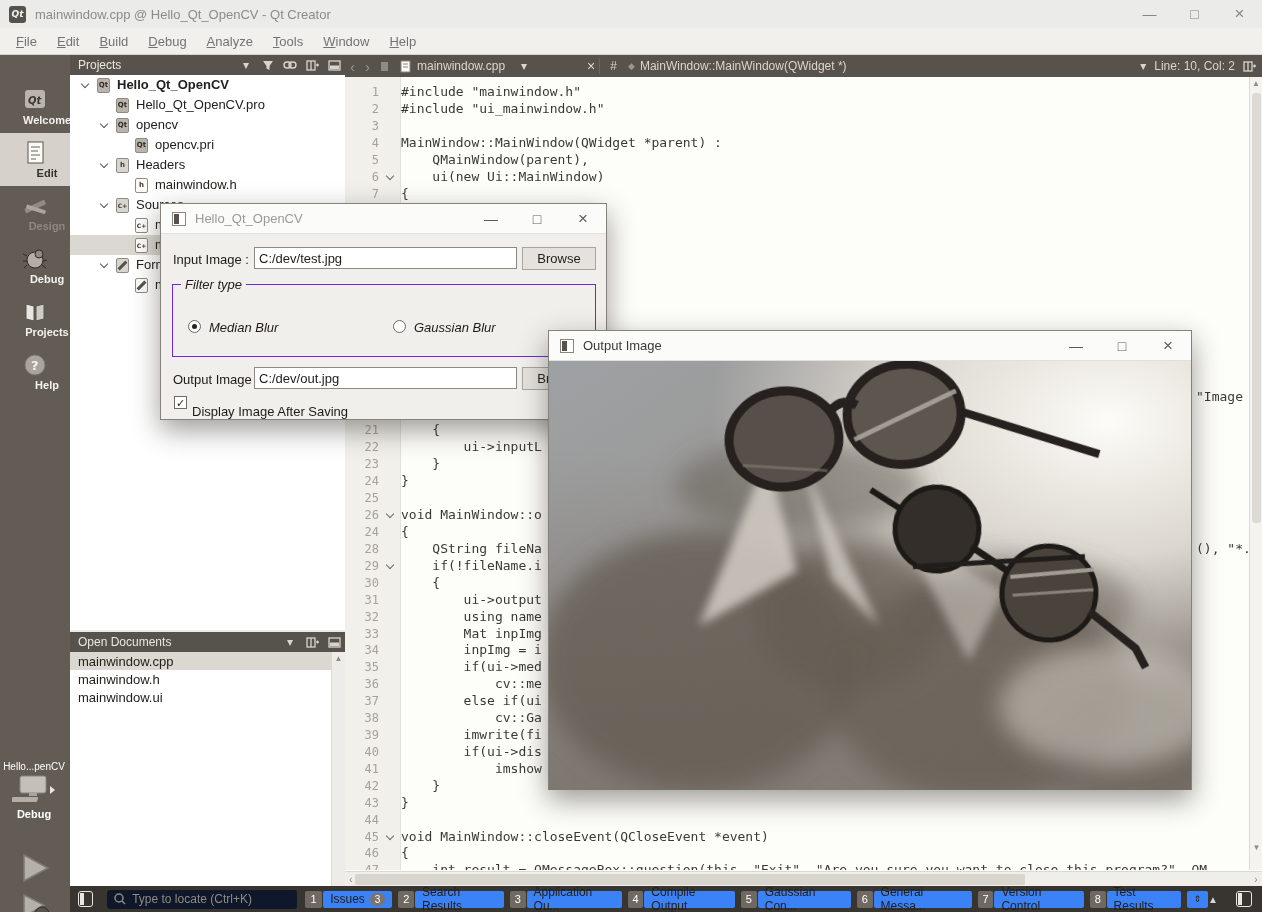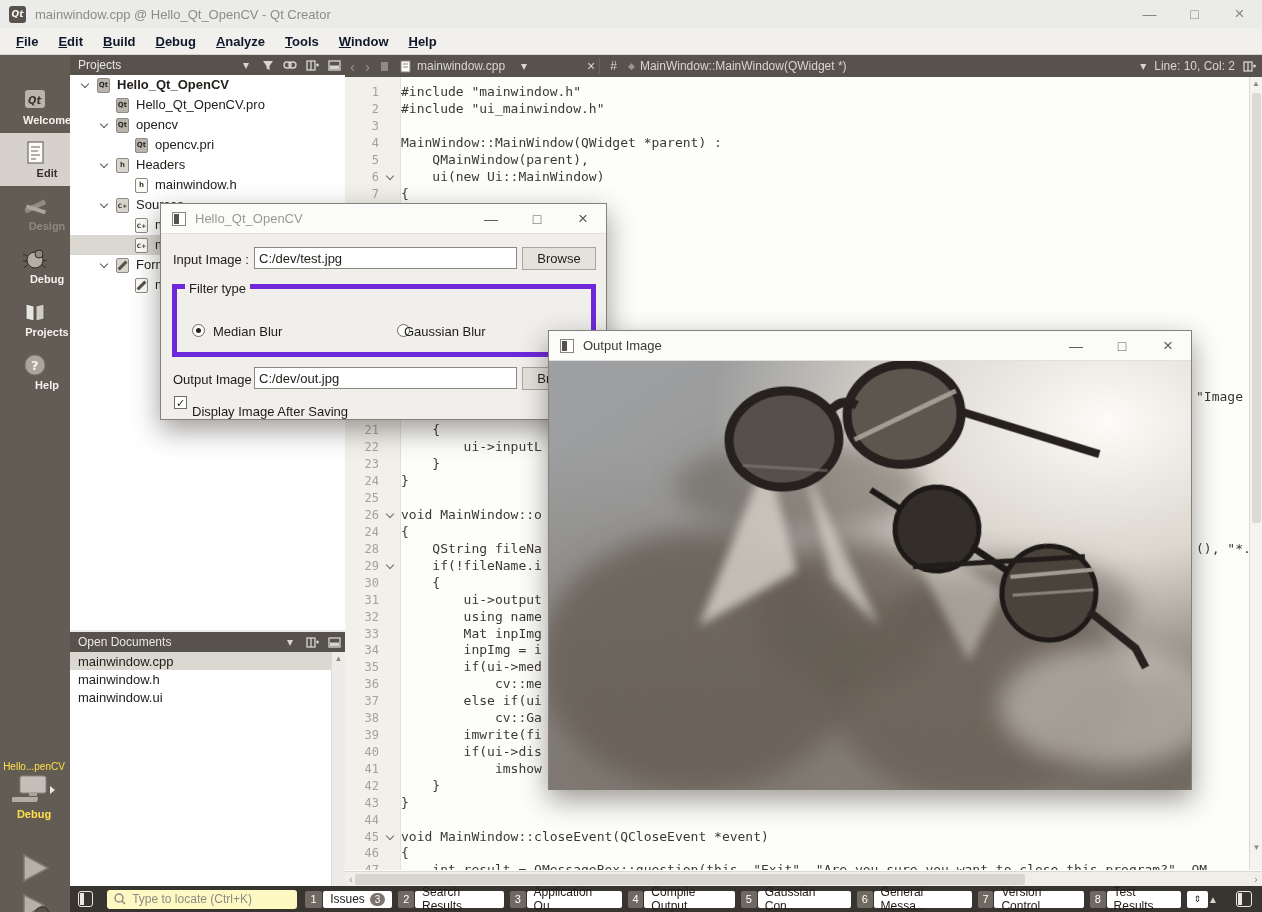--- a/index.html
+++ b/index.html
@@ -9,30 +9,30 @@
         background:#ebeae7;}
   
   .titlebar{position:absolute;left:0;top:0;width:1262px;height:28px;background:#ebebe9;display:flex;align-items:center;}
   .qt-logo{width:17px;height:17px;margin-left:9px;border-radius:3px;background:#57524b;color:#f4f2ee;
            font:bold italic 9px "DejaVu Sans",sans-serif;display:flex;align-items:center;justify-content:center;}
   .title-text{margin-left:9px;color:#8d8b87;font-size:13px;}
   .win-controls{position:absolute;right:0;top:0;height:28px;display:flex;}
   .win-btn{width:45px;height:28px;display:flex;align-items:center;justify-content:center;color:#8a8783;font-size:14px;}
   .menubar{position:absolute;left:0;top:28px;width:1262px;height:27px;background:#f1f0ec;border-bottom:1px solid #d6d3cd;
            display:flex;align-items:center;padding-left:6px;}
-  .menu-item{padding:4px 10px;color:#0f172a;font-size:13px;font-weight:bold;}
+  .menu-item{padding:4px 10px;color:#737373;font-size:13px;}
   .menu-item u{text-decoration:underline;}
   
   .mode-rail{position:absolute;left:0;top:55px;width:70px;height:857px;background:#635c54;}
   .mode{width:70px;height:53px;display:flex;flex-direction:column;align-items:center;justify-content:center;gap:2px;}
   .mode.selected{background:#d6d2cb;}
   .mode .mlabel{font:bold 11px "Liberation Sans",sans-serif;color:#f4f2ee;margin-left:24px;}
   .mode.selected .mlabel{color:#35302a;}
   .mode.disabled .mlabel{color:#8f887f;}
-  .kit{position:absolute;left:0;top:706px;width:68px;text-align:center;color:#fde047;}
+  .kit{position:absolute;left:0;top:706px;width:68px;text-align:center;color:#ffffff;}
   .kit .kproj{font-size:10px;}
   .kit .kname{font:bold 11px "Liberation Sans",sans-serif;margin-top:2px;}
   .railbtn{position:absolute;left:14px;width:42px;height:34px;display:flex;align-items:center;justify-content:center;}
   
   .panel-head{position:absolute;background:#57524b;color:#e9e7e2;display:flex;align-items:center;font-size:12px;}
   .panel-head .ph-title{flex:1;padding-left:8px;}
   .ph-ic{width:22px;height:20px;display:flex;align-items:center;justify-content:center;color:#d8d5cf;}
   .projects-body{position:absolute;left:70px;top:75px;width:275px;height:555px;background:#ffffff;overflow:hidden;}
   .tree-row{position:relative;height:20px;display:flex;align-items:center;font-size:13px;white-space:nowrap;}
   .tree-row.selected{background:#dbd8d2;}
@@ -84,38 +84,38 @@
   .fwin-icon{width:14px;height:14px;border:1px solid #8a857f;background:#fff;margin-left:11px;position:relative;}
   .fwin-icon::before{content:"";position:absolute;left:1px;top:1px;width:5px;height:10px;background:#57524b;}
   .fwin-name{margin-left:9px;color:#9b9994;font-size:13px;}
   .fwin-controls{margin-left:auto;display:flex;height:30px;}
   .fwin-btn{width:46px;display:flex;align-items:center;justify-content:center;color:#5f5c57;font-size:14px;}
   .dlg-label{position:absolute;font-size:13px;color:#1e1b18;}
   .dlg-input{position:absolute;height:22px;background:#fff;border:1px solid #8c8883;font-size:13px;padding:0 4px;
              display:flex;align-items:center;}
   .dlg-btn{position:absolute;height:23px;background:#e5e2dd;border:1px solid #a8a49e;font-size:13px;
            display:flex;align-items:center;justify-content:center;}
-  .groupbox{position:absolute;border:5px solid #6d28d9;}
+  .groupbox{position:absolute;border:1px solid #6d28d9;font-style:italic;}
   .gb-legend{position:absolute;top:-8px;left:8px;background:#f0efeb;padding:0 4px;font-size:13px;}
   .radio{position:absolute;width:13px;height:13px;border:1px solid #6e6a64;border-radius:50%;background:#fff;}
   .radio.on::after{content:"";position:absolute;left:3px;top:3px;width:5px;height:5px;border-radius:50%;background:#26221e;}
   .checkbox{position:absolute;width:13px;height:13px;border:1px solid #6e6a64;background:#fff;color:#26221e;
             font-size:11px;line-height:12px;text-align:center;}
   .photo{position:absolute;left:0;top:30px;width:642px;height:429px;}
   
   .statusbar{position:absolute;left:70px;top:886px;width:1192px;height:26px;background:#38342f;display:flex;align-items:center;}
   .sb-toggle{width:16px;height:16px;border:1px solid #e9e7e2;border-radius:3px;margin-left:8px;position:relative;}
   .sb-toggle::before{content:"";position:absolute;left:1px;top:1px;width:4px;height:12px;background:#e9e7e2;}
-  .locator{width:202px;height:19px;background:#fef9c3;border-radius:3px;margin-left:14px;display:flex;align-items:center;}
+  .locator{width:202px;height:19px;background:#0f172a;border-radius:3px;margin-left:14px;display:flex;align-items:center;}
   .locator .ph{color:#8f8a84;font-size:12px;margin-left:4px;}
   .panes{display:flex;align-items:center;gap:6px;margin-left:8px;}
   .pane{display:flex;align-items:center;gap:0;}
   .pane .num{width:17px;height:17px;background:#6f6962;color:#fff;font-size:11px;display:flex;align-items:center;
              justify-content:center;border-radius:2px;margin-right:1px;}
-  .pane .lbl{height:17px;background:#ffffff;color:#23201c;font-size:12px;display:flex;align-items:center;
+  .pane .lbl{height:17px;background:#3b82f6;color:#23201c;font-size:12px;display:flex;align-items:center;
              padding:0 7px;border-radius:2px;gap:5px;}
   .badge{background:#7a746c;color:#fff;font-size:10px;border-radius:8px;padding:0 5px;height:13px;line-height:13px;}
   .sb-right{margin-left:auto;display:flex;align-items:center;gap:18px;padding-right:10px;}
   .sb-up{color:#d9d6d0;font-size:10px;}
   svg{display:block;}
 </style>
 </head>
 <body>
 
 <div class="root">
@@ -498,21 +498,21 @@
       </div>
     </div>
     <div class="dlg-label" style="left:12px;top:48px;">Input Image :</div>
     <div class="dlg-input" style="left:93px;top:43px;width:263px;">C:/dev/test.jpg</div>
     <div class="dlg-btn" style="left:361px;top:43px;width:74px;">Browse</div>
     <div class="groupbox" style="left:11px;top:80px;width:424px;height:73px;">
       <span class="gb-legend">Filter type</span>
       <span class="radio on" style="left:15px;top:35px;"></span>
       <span class="dlg-label" style="left:36px;top:35px;">Median Blur</span>
       <span class="radio" style="left:220px;top:35px;"></span>
-      <span class="dlg-label" style="left:227px;top:35px;">Gaussian Blur</span>
+      <span class="dlg-label" style="left:241px;top:35px;">Gaussian Blur</span>
     </div>
     <div class="dlg-label" style="left:12px;top:168px;">Output Image :</div>
     <div class="dlg-input" style="left:93px;top:163px;width:263px;">C:/dev/out.jpg</div>
     <div class="dlg-btn" style="left:361px;top:163px;width:74px;">Browse</div>
     <span class="checkbox" style="left:13px;top:192px;">✓</span>
     <span class="dlg-label" style="left:31px;top:200px;">Display Image After Saving</span>
   </div>
 
   <div class="fwin" style="left:548px;top:330px;width:644px;height:460px;z-index:20;background:#fff;">
     <div class="fwin-title">

